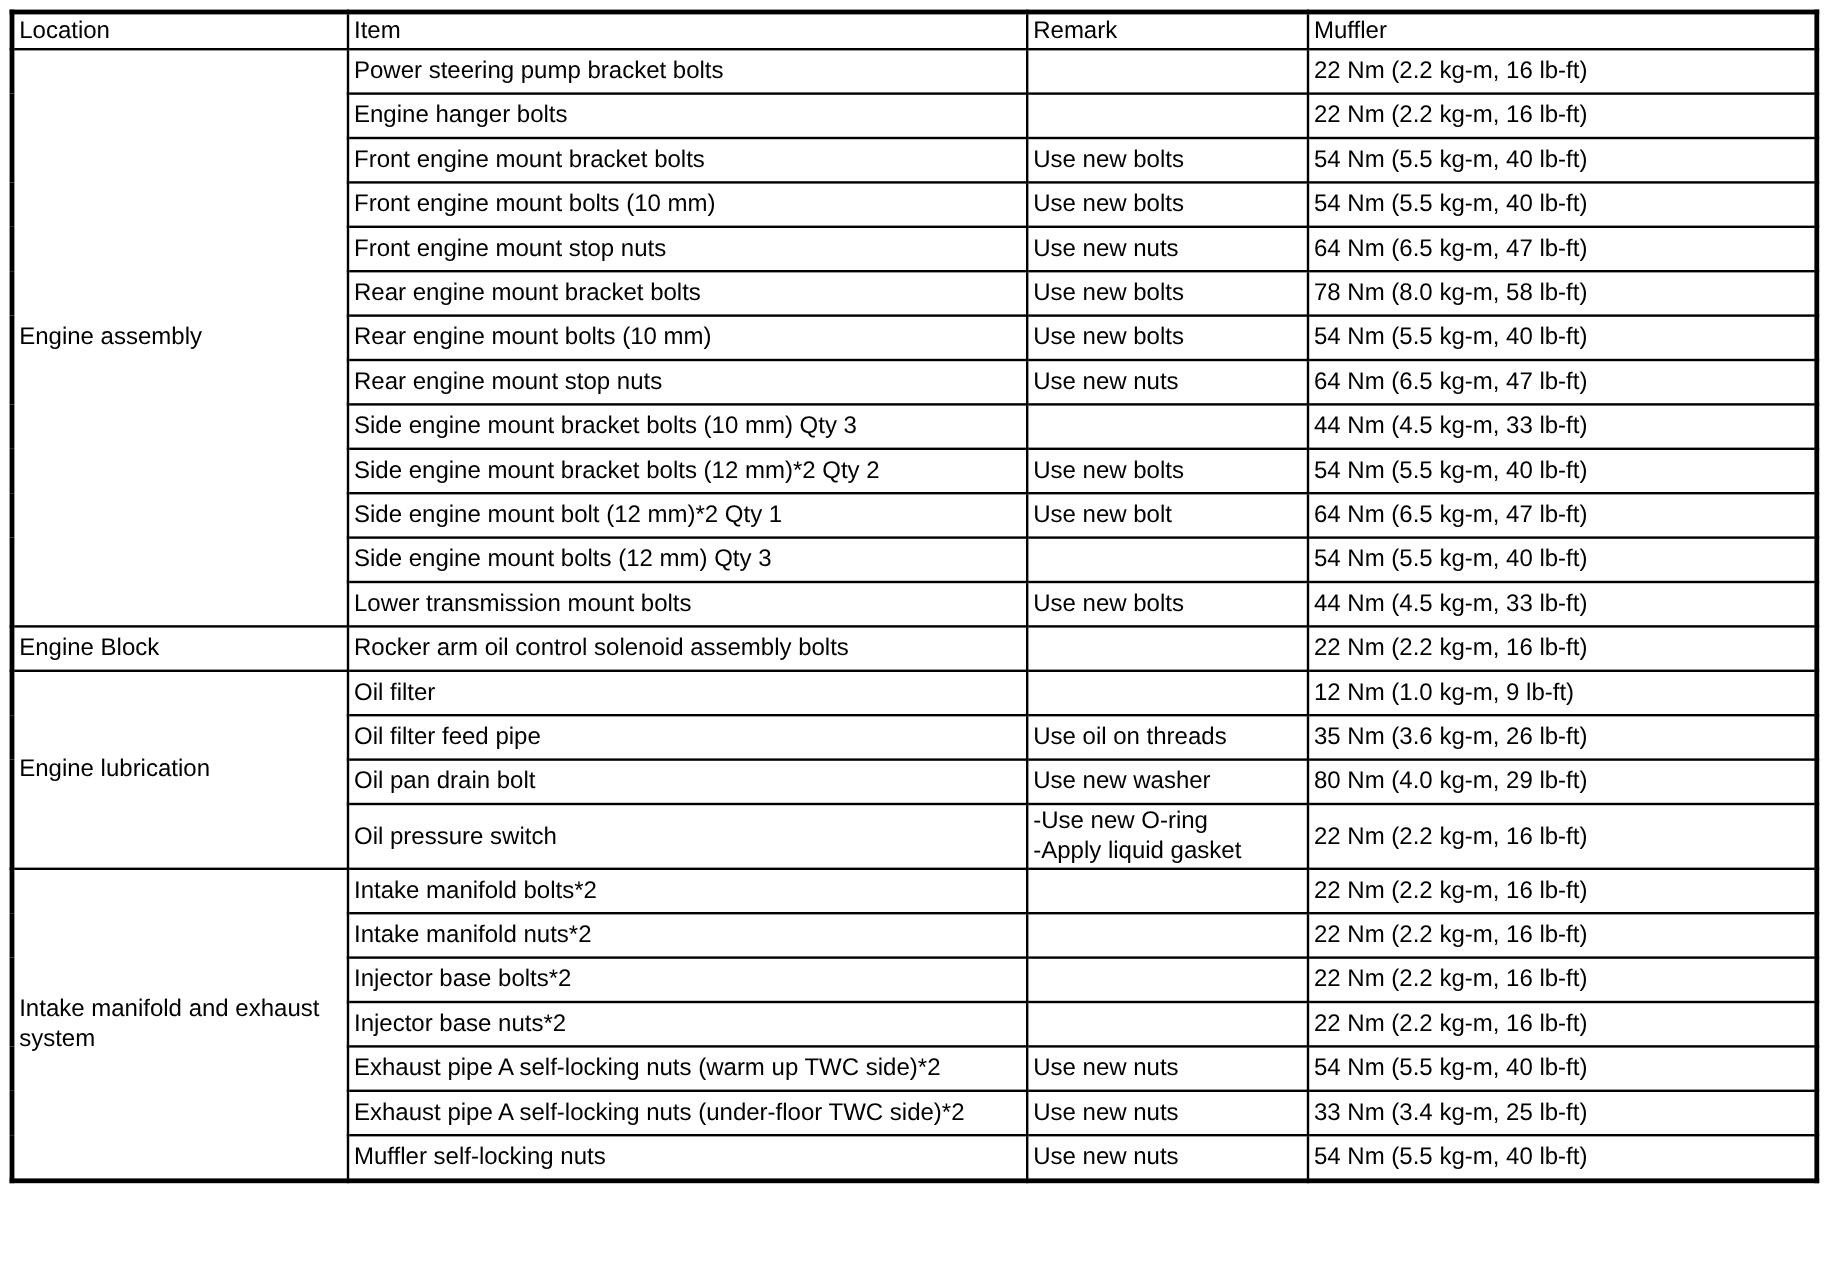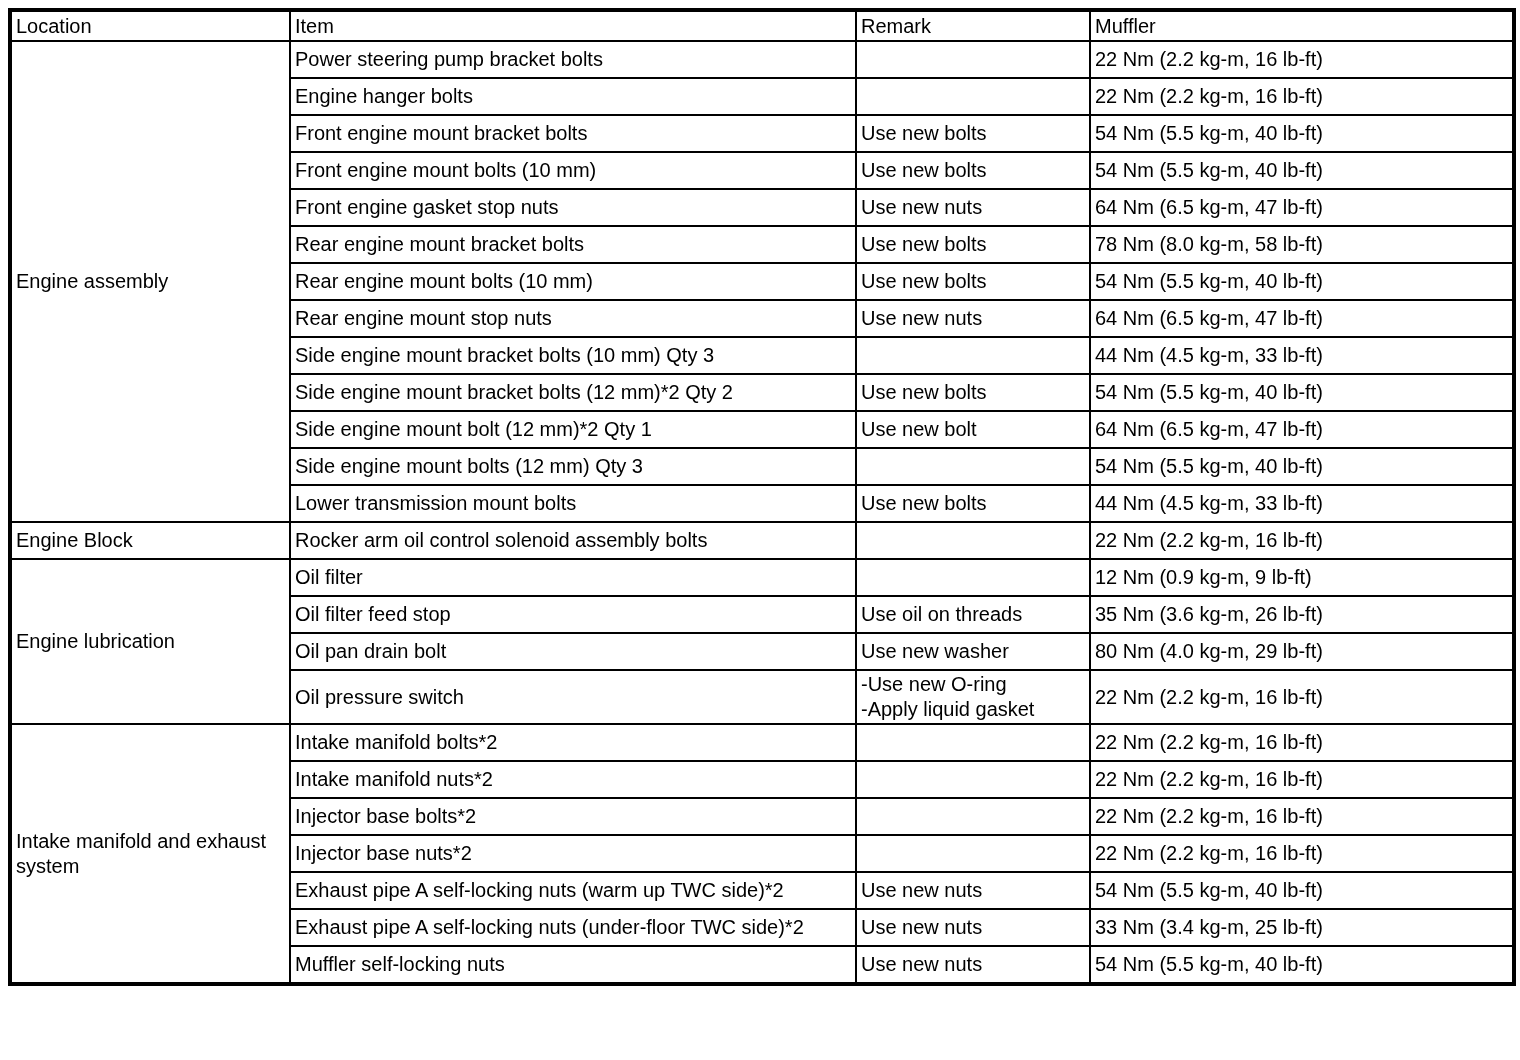--- a/index.html
+++ b/index.html
@@ -87,21 +87,21 @@
           <td class="item-cell">Front engine mount bracket bolts</td>
           <td class="remark-cell">Use new bolts</td>
           <td class="torque-cell">54 Nm (5.5 kg-m, 40 lb-ft)</td>
         </tr>
         <tr>
           <td class="item-cell">Front engine mount bolts (10 mm)</td>
           <td class="remark-cell">Use new bolts</td>
           <td class="torque-cell">54 Nm (5.5 kg-m, 40 lb-ft)</td>
         </tr>
         <tr>
-          <td class="item-cell">Front engine gasket stop nuts</td>
+          <td class="item-cell">Front engine mount stop nuts</td>
           <td class="remark-cell">Use new nuts</td>
           <td class="torque-cell">64 Nm (6.5 kg-m, 47 lb-ft)</td>
         </tr>
         <tr>
           <td class="item-cell">Rear engine mount bracket bolts</td>
           <td class="remark-cell">Use new bolts</td>
           <td class="torque-cell">78 Nm (8.0 kg-m, 58 lb-ft)</td>
         </tr>
         <tr>
           <td class="item-cell">Rear engine mount bolts (10 mm)</td>
@@ -141,24 +141,24 @@
         <tr>
           <td class="location-cell" rowspan="1">Engine Block</td>
           <td class="item-cell">Rocker arm oil control solenoid assembly bolts</td>
           <td class="remark-cell"></td>
           <td class="torque-cell">22 Nm (2.2 kg-m, 16 lb-ft)</td>
         </tr>
         <tr>
           <td class="location-cell" rowspan="4">Engine lubrication</td>
           <td class="item-cell">Oil filter</td>
           <td class="remark-cell"></td>
-          <td class="torque-cell">12 Nm (0.9 kg-m, 9 lb-ft)</td>
-        </tr>
-        <tr>
-          <td class="item-cell">Oil filter feed stop</td>
+          <td class="torque-cell">12 Nm (1.0 kg-m, 9 lb-ft)</td>
+        </tr>
+        <tr>
+          <td class="item-cell">Oil filter feed pipe</td>
           <td class="remark-cell">Use oil on threads</td>
           <td class="torque-cell">35 Nm (3.6 kg-m, 26 lb-ft)</td>
         </tr>
         <tr>
           <td class="item-cell">Oil pan drain bolt</td>
           <td class="remark-cell">Use new washer</td>
           <td class="torque-cell">80 Nm (4.0 kg-m, 29 lb-ft)</td>
         </tr>
         <tr>
           <td class="item-cell">Oil pressure switch</td>

